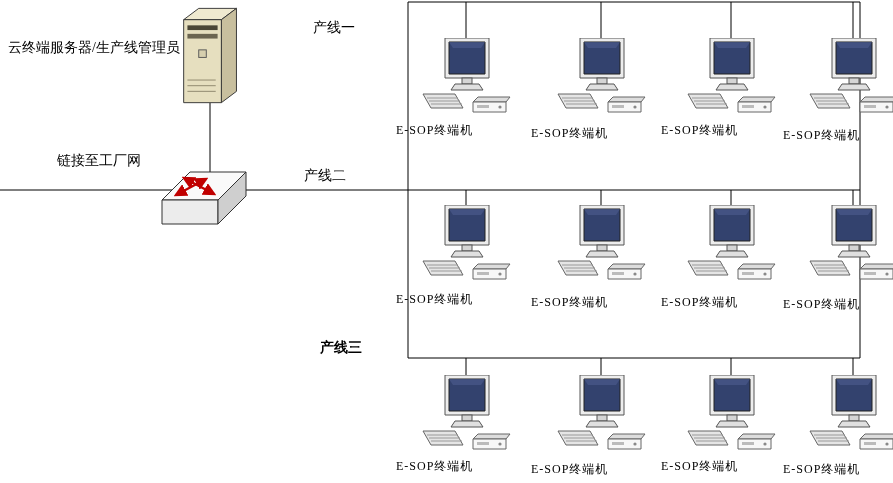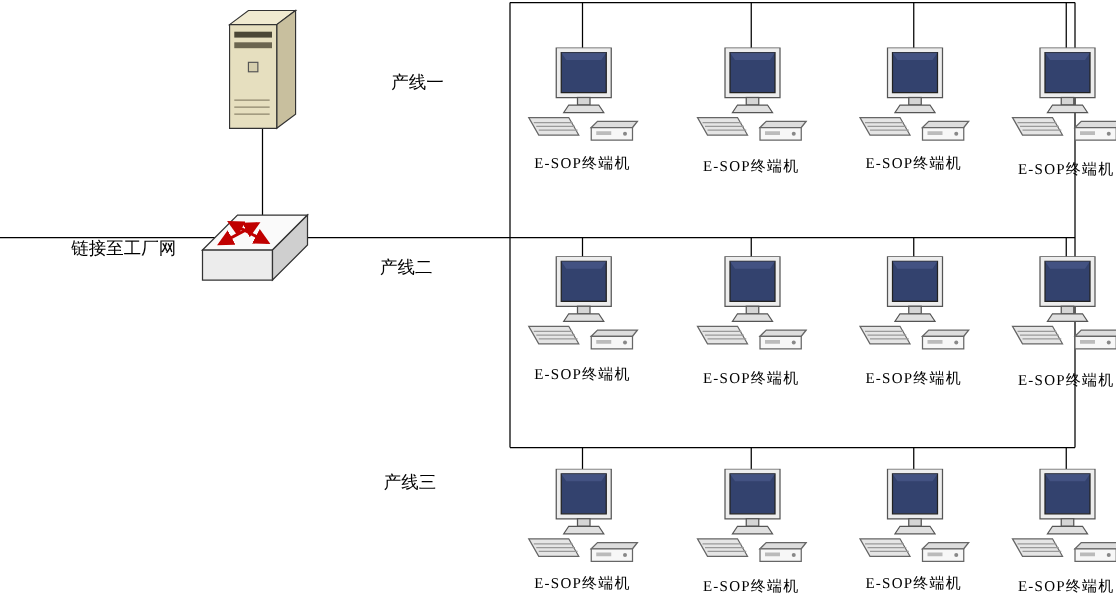--- a/index.html
+++ b/index.html
@@ -11,27 +11,26 @@
     font-family:"Liberation Serif","DejaVu Serif",serif;
     color:#000;
   }
   .wires{position:absolute;left:0;top:0;}
   .lbl{
     position:absolute;
     white-space:nowrap;
     font-size:13px;
     line-height:16px;
     color:#000;
-    margin-top:39px;
   }
   .lbl.big{font-size:14px;}
   .term-lbl{
     position:absolute;
     width:140px;
-    text-align:center;
+    text-align:left;
     font-size:12px;
     letter-spacing:1px;
     color:#000;
   }
 </style>
 </head>
 <body>
 
 <div class="canvas">
 
@@ -114,26 +113,27 @@
     <use href="#sym-terminal" x="556" y="205" width="90" height="80"></use>
     <use href="#sym-terminal" x="686" y="205" width="90" height="80"></use>
     <use href="#sym-terminal" x="808" y="205" width="90" height="80"></use>
 
     <use href="#sym-terminal" x="421" y="375" width="90" height="80"></use>
     <use href="#sym-terminal" x="556" y="375" width="90" height="80"></use>
     <use href="#sym-terminal" x="686" y="375" width="90" height="80"></use>
     <use href="#sym-terminal" x="808" y="375" width="90" height="80"></use>
   </svg>
 
+  <div class="lbl big" style="left:8px;top:40px;">云终端服务器/生产线管理员</div>
 
   <div class="lbl big" style="left:57px;top:153px;">链接至工厂网</div>
 
   <div class="lbl big" style="left:313px;top:20px;">产线一</div>
   <div class="lbl big" style="left:304px;top:168px;">产线二</div>
-  <div class="lbl big" style="left:307px;top:340px;">产线三</div>
+  <div class="lbl big" style="left:320px;top:340px;font-weight:bold;">产线三</div>
 
   <div class="term-lbl" style="left:396px;top:122px;">E-SOP终端机</div>
   <div class="term-lbl" style="left:531px;top:125px;">E-SOP终端机</div>
   <div class="term-lbl" style="left:661px;top:122px;">E-SOP终端机</div>
   <div class="term-lbl" style="left:783px;top:127px;">E-SOP终端机</div>
 
   <div class="term-lbl" style="left:396px;top:291px;">E-SOP终端机</div>
   <div class="term-lbl" style="left:531px;top:294px;">E-SOP终端机</div>
   <div class="term-lbl" style="left:661px;top:294px;">E-SOP终端机</div>
   <div class="term-lbl" style="left:783px;top:296px;">E-SOP终端机</div>

